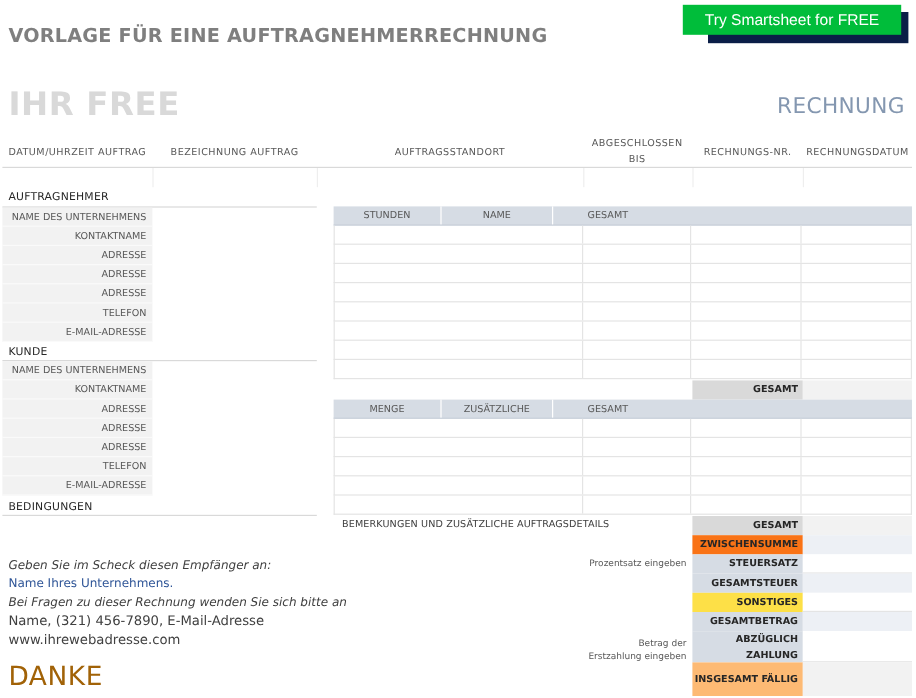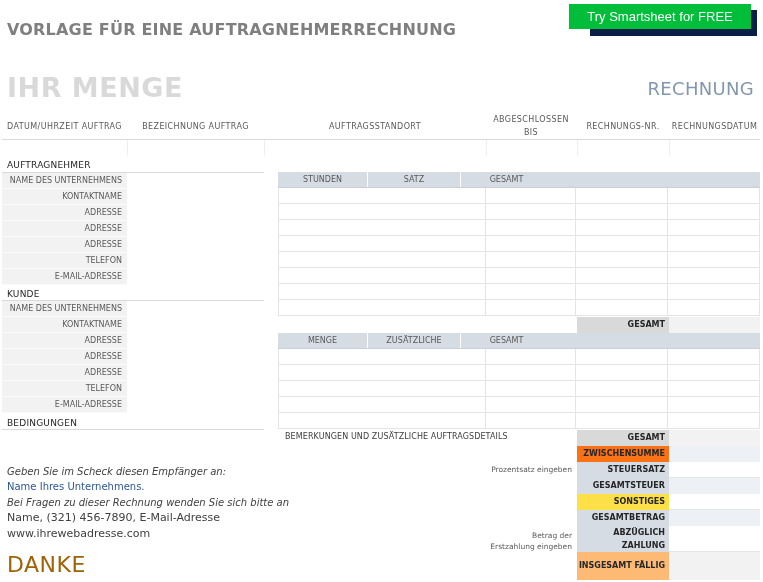--- a/index.html
+++ b/index.html
@@ -46,21 +46,21 @@
   .foot4 { left: 7px; top: 511px; font-size: 11px; color: #404040; }
   .foot5 { left: 7px; top: 527px; font-size: 11px; color: #404040; }
   .thanks { left: 7px; top: 552px; font-size: 22px; color: #a16207; letter-spacing: 0.5px; }
 </style>
 </head>
 <body>
 
 <div class="abs doc-title">VORLAGE FÜR EINE AUFTRAGNEHMERRECHNUNG</div>
 <div class="abs cta-shadow"></div>
 <div class="abs cta">Try Smartsheet for FREE</div>
-<div class="abs logo">IHR MENGE</div>
+<div class="abs logo">IHR FREE</div>
 <div class="abs invoice-label">RECHNUNG</div>
 
 <div class="hdr-cell" style="left:2px;width:125px;">DATUM/UHRZEIT AUFTRAG</div>
 <div class="hdr-cell" style="left:127px;width:137px;">BEZEICHNUNG AUFTRAG</div>
 <div class="hdr-cell" style="left:264px;width:222px;">AUFTRAGSSTANDORT</div>
 <div class="hdr-cell" style="left:490px;width:82px;padding:0 8px;">ABGESCHLOSSEN BIS</div>
 <div class="hdr-cell" style="left:577px;width:92px;">RECHNUNGS-NR.</div>
 <div class="hdr-cell" style="left:669px;width:91px;">RECHNUNGSDATUM</div>
 <div class="abs hdr-line"></div>
 <div class="hdr-value" style="left:127px;width:137px;"></div>
@@ -102,21 +102,21 @@
 <div class="valcell" style="top:365px;"></div>
 <div class="valcell" style="top:381px;"></div>
 <div class="valcell" style="top:397px;"></div>
 
 <div class="section-title" style="top:418px;">BEDINGUNGEN</div>
 <div class="section-line" style="top:429px;"></div>
 
 <div class="tbl" style="top:172px;">
   <div class="trow head">
     <div class="tc c2">STUNDEN</div>
-    <div class="tc c3">SATZ</div>
+    <div class="tc c3">NAME</div>
     <div class="tc c4">GESAMT</div>
   </div>
   <div class="trow body">
       <div class="tc c1"></div>
       <div class="tc c2"></div>
       <div class="tc c3"></div>
       <div class="tc c4"></div>
     </div>
   <div class="trow body">
       <div class="tc c1"></div>

